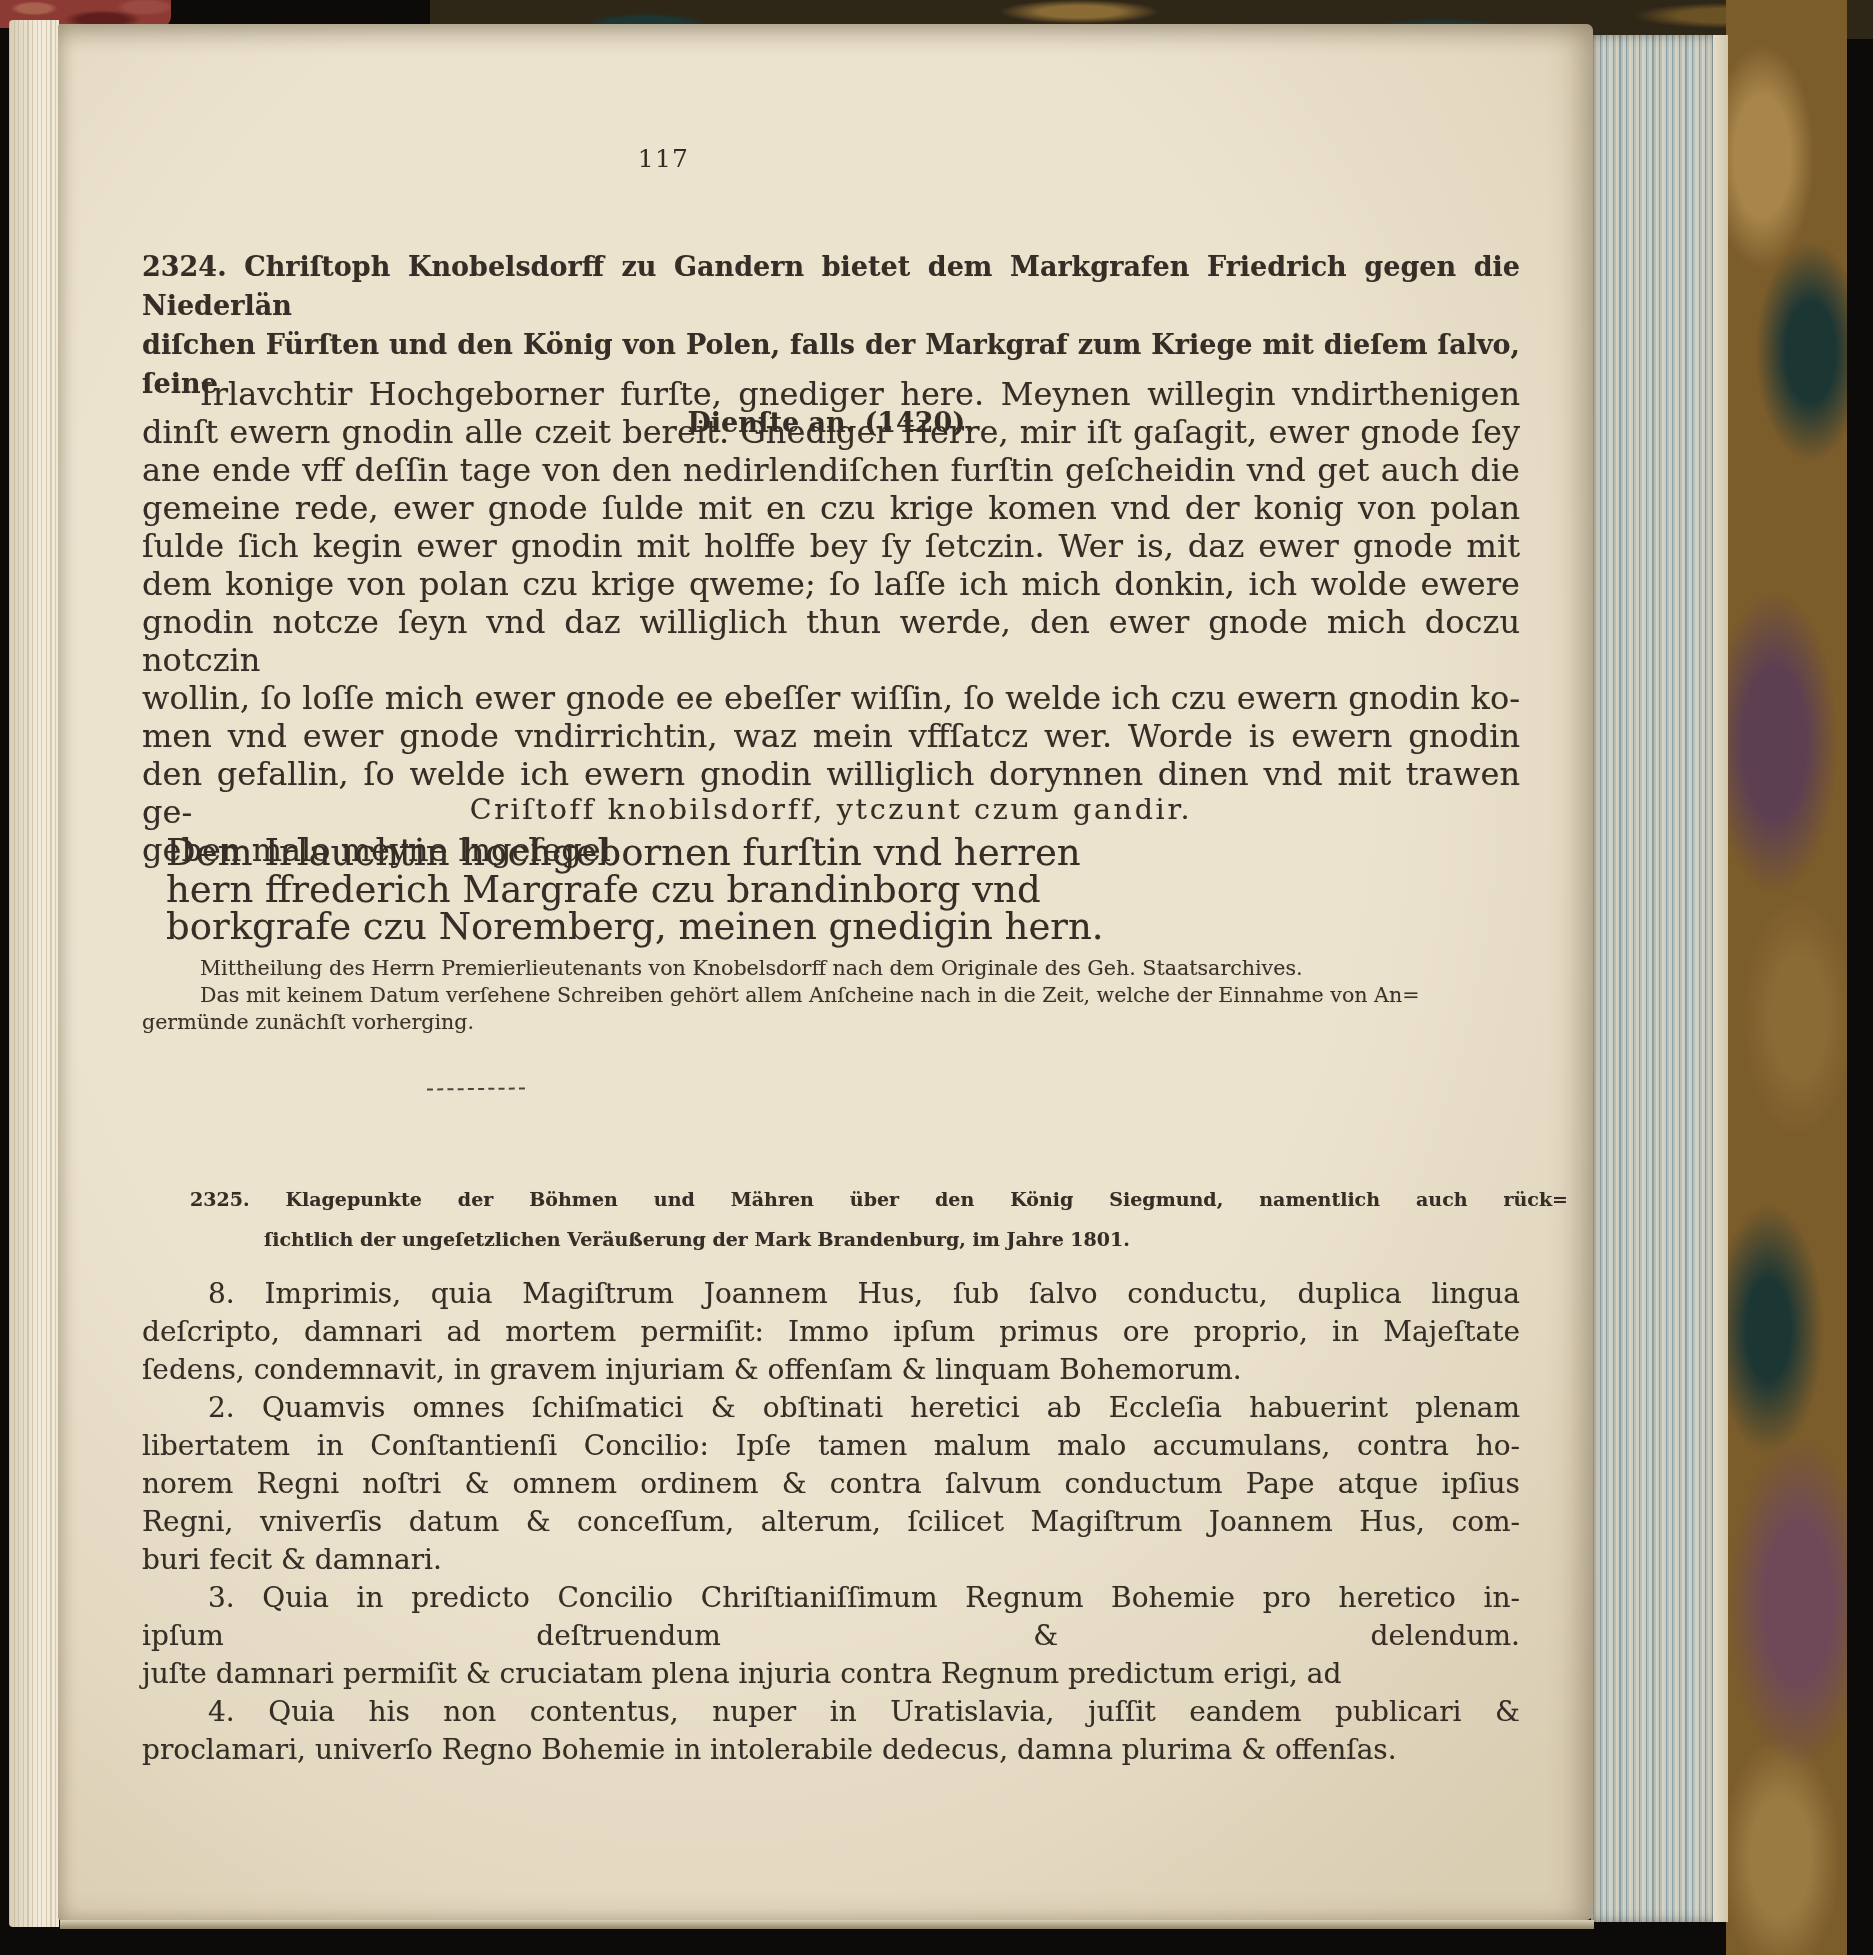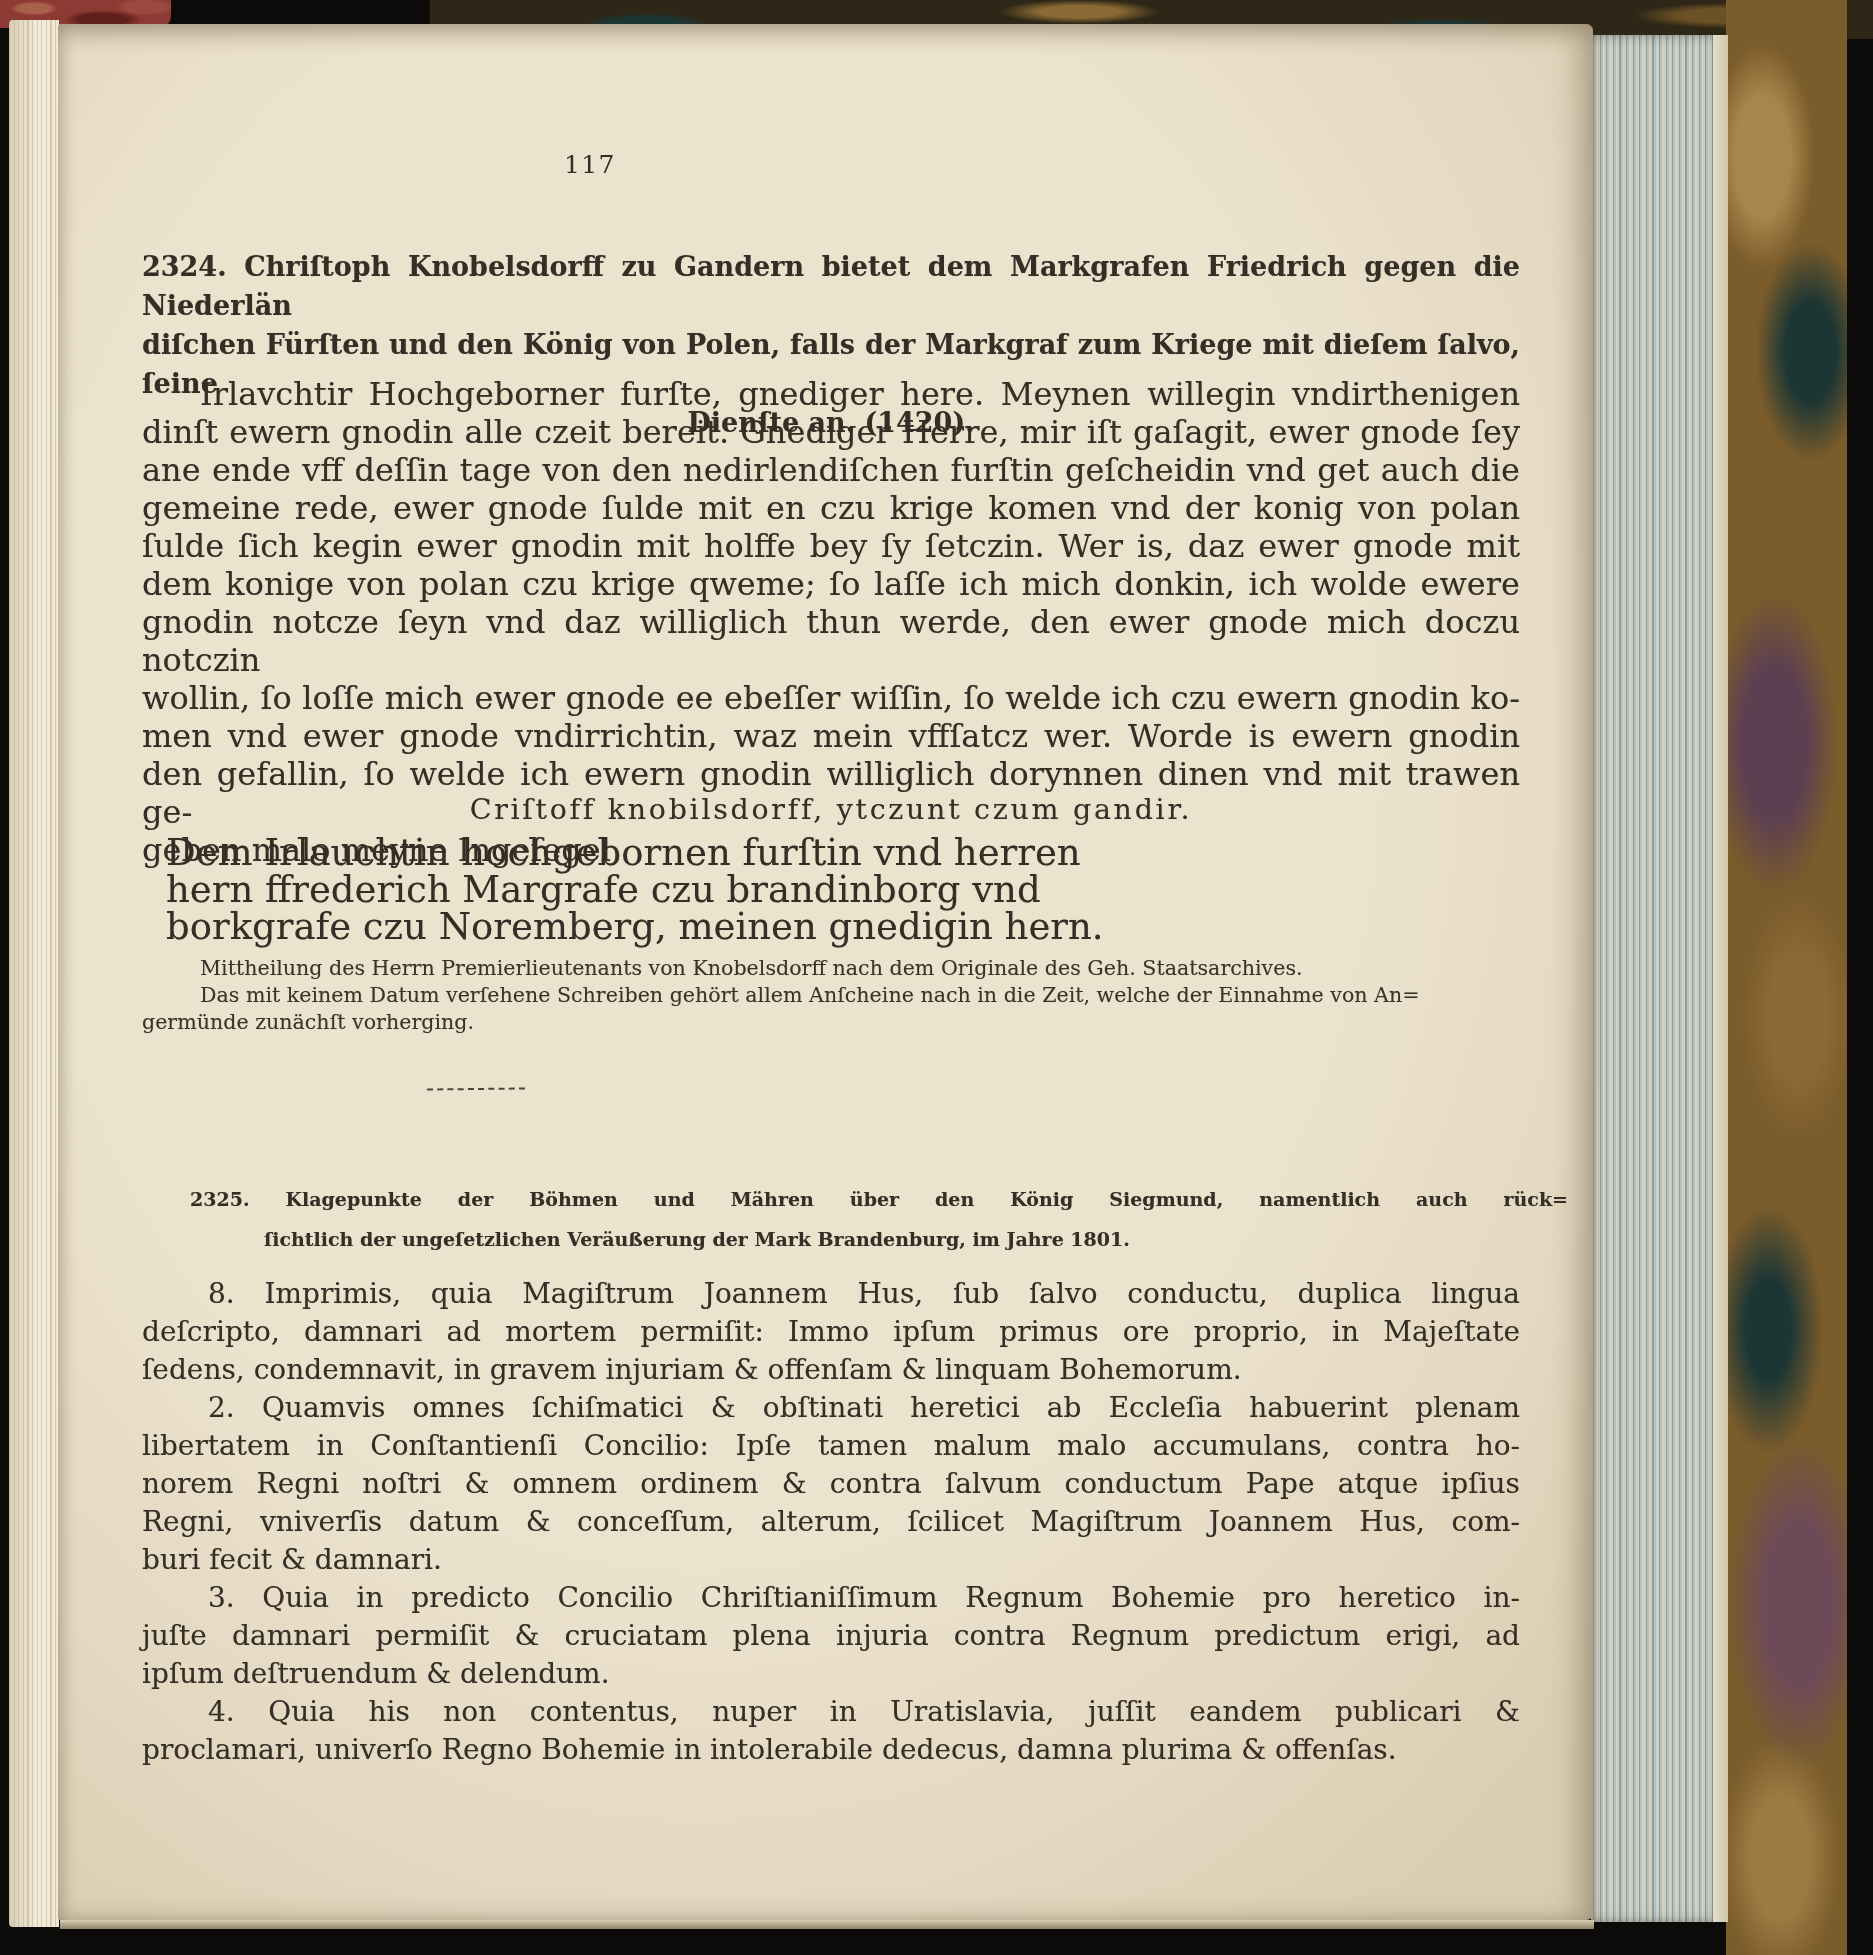--- a/index.html
+++ b/index.html
@@ -55,22 +55,22 @@
     border-radius:2.7px 6.6px 6.6px 2.7px;}
   .page-bottom-edge{position:absolute;left:60px;top:1920px;width:1534px;height:9.3px;
     background:linear-gradient(#d9cfb6,#8f8468);}
 
   
   .tx{position:absolute;left:84px;width:1378px;color:#362e26;
       text-shadow:0 0 0.7px rgba(70,58,44,.35);}
   .textline{text-align:justify;text-align-last:justify;}
   .block-left .textline{text-align:left;text-align-last:left;}
 
-  .page-number{position:absolute;left:506px;top:126px;width:199px;
-      font-size:25px;text-align:left;letter-spacing:1.3px;color:#352d25;}
+  .page-number{position:absolute;left:506px;top:120px;width:199px;
+      font-size:25px;text-align:center;letter-spacing:1.3px;color:#352d25;}
 
   .heading-2324{top:223px;font-size:27px;line-height:39px;font-weight:bold;}
   .heading-2324 .textline:last-child{text-align-last:center;}
 
   .letter{top:351px;font-size:32px;line-height:38px;}
   .letter .textline:first-child{text-indent:58px;}
   .letter .textline:last-child{text-align-last:left;}
 
   .signature{top:769px;font-size:28.5px;text-align:center;letter-spacing:2.7px;}
 
@@ -155,22 +155,22 @@
         </div>
       <div class="latin-par">
           <div class="textline">2. Quamvis omnes ſchiſmatici &amp; obſtinati heretici ab Eccleſia habuerint plenam</div>
           <div class="textline">libertatem in Conſtantienſi Concilio: Ipſe tamen malum malo accumulans, contra ho-</div>
           <div class="textline">norem Regni noſtri &amp; omnem ordinem &amp; contra ſalvum conductum Pape atque ipſius</div>
           <div class="textline">Regni, vniverſis datum &amp; conceſſum, alterum, ſcilicet Magiſtrum Joannem Hus, com-</div>
           <div class="textline">buri fecit &amp; damnari.</div>
         </div>
       <div class="latin-par">
           <div class="textline">3. Quia in predicto Concilio Chriſtianiſſimum Regnum Bohemie pro heretico in-</div>
+          <div class="textline">ipſum deſtruendum &amp; delendum.</div>
           <div class="textline">juſte damnari permiſit &amp; cruciatam plena injuria contra Regnum predictum erigi, ad</div>
-          <div class="textline">ipſum deſtruendum &amp; delendum.</div>
         </div>
       <div class="latin-par">
           <div class="textline">4. Quia his non contentus, nuper in Uratislavia, juſſit eandem publicari &amp;</div>
           <div class="textline">proclamari, univerſo Regno Bohemie in intolerabile dedecus, damna plurima &amp; offenſas.</div>
         </div>
     </div>
 
   </div>
 
   <div class="page-bottom-edge"></div>

